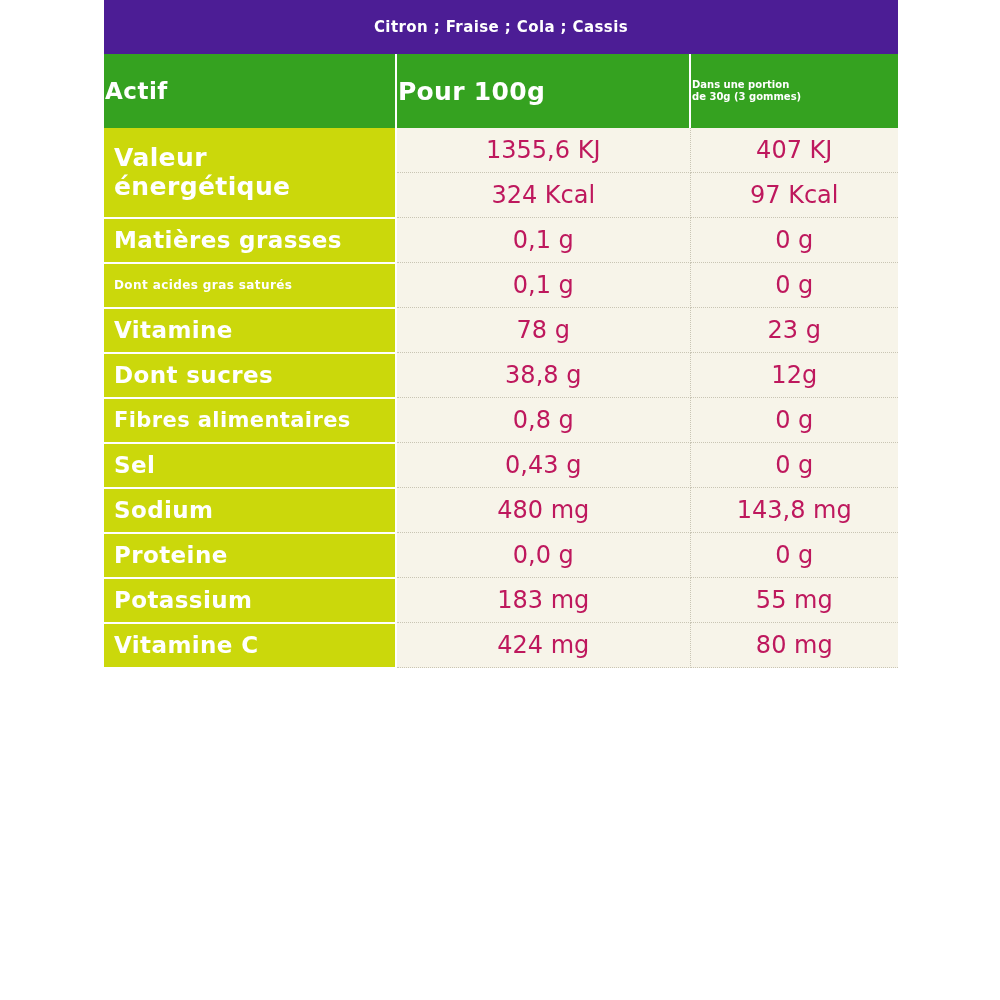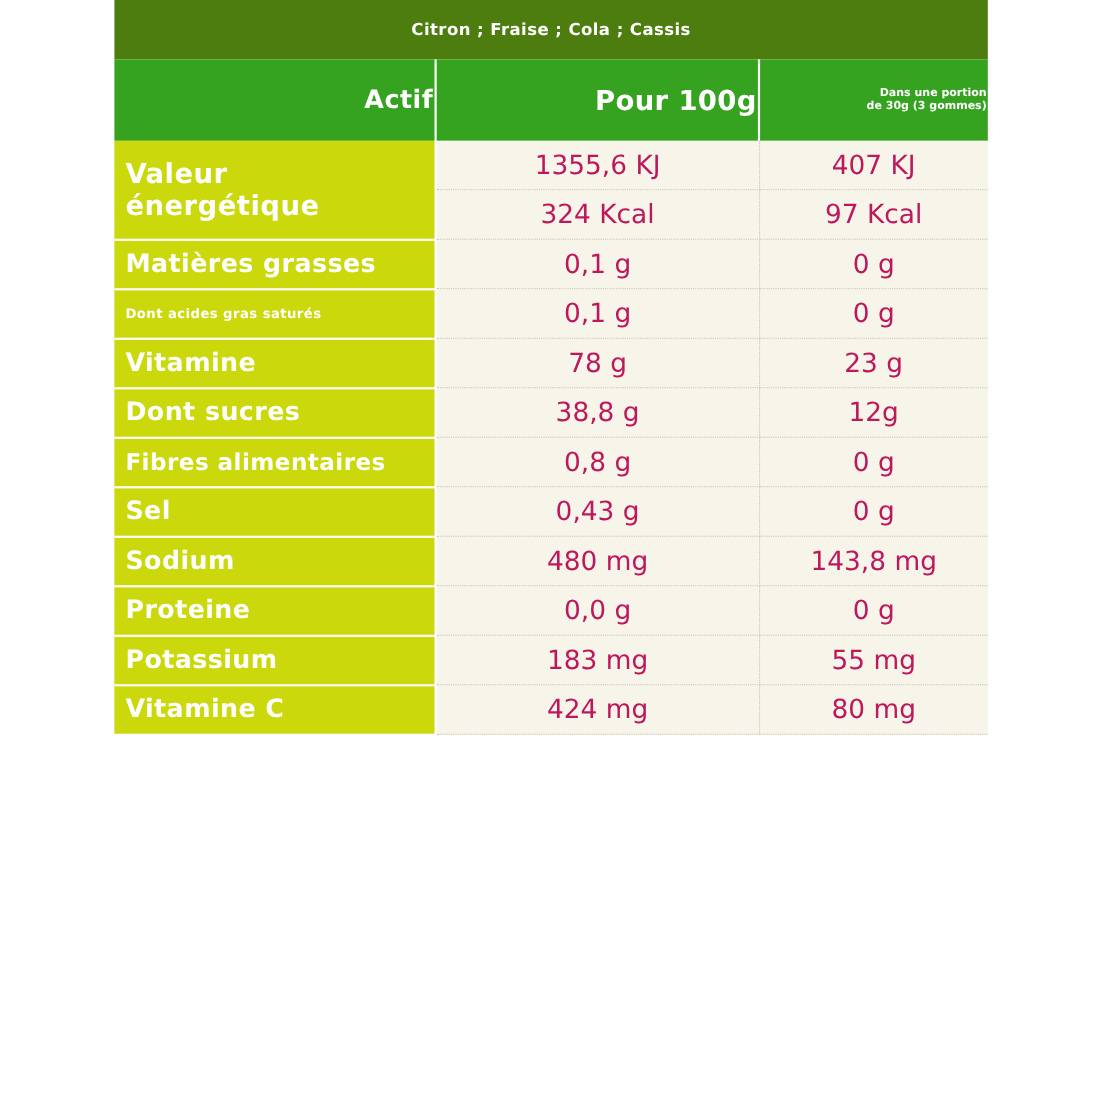--- a/index.html
+++ b/index.html
@@ -22,34 +22,34 @@
     left: 104px;
     top: 0px;
     width: 794px;
   }
   table.nutri {
     border-collapse: collapse;
     width: 794px;
     table-layout: fixed;
   }
   .banner-cell {
-    background: #4d7c0f;
+    background: #4c1d95;
     color: #ffffff;
     text-align: center;
     font-size: 15px;
     font-weight: bold;
     letter-spacing: 0.4px;
     height: 52px;
     vertical-align: middle;
     font-family: "DejaVu Sans", sans-serif;
   }
   .head-cell {
     background: #35A220;
     color: #ffffff;
-    text-align: right;
+    text-align: left;
     vertical-align: middle;
     height: 72px;
     font-weight: bold;
     border-left: 2px solid #ffffff;
   }
   .head-cell:first-child { border-left: none; }
   .head-actif { font-size: 23px; letter-spacing: 0.5px; }
   .head-100 { font-size: 25px; letter-spacing: 0.3px; }
   .head-portion { font-size: 10px; line-height: 1.25; }
 

